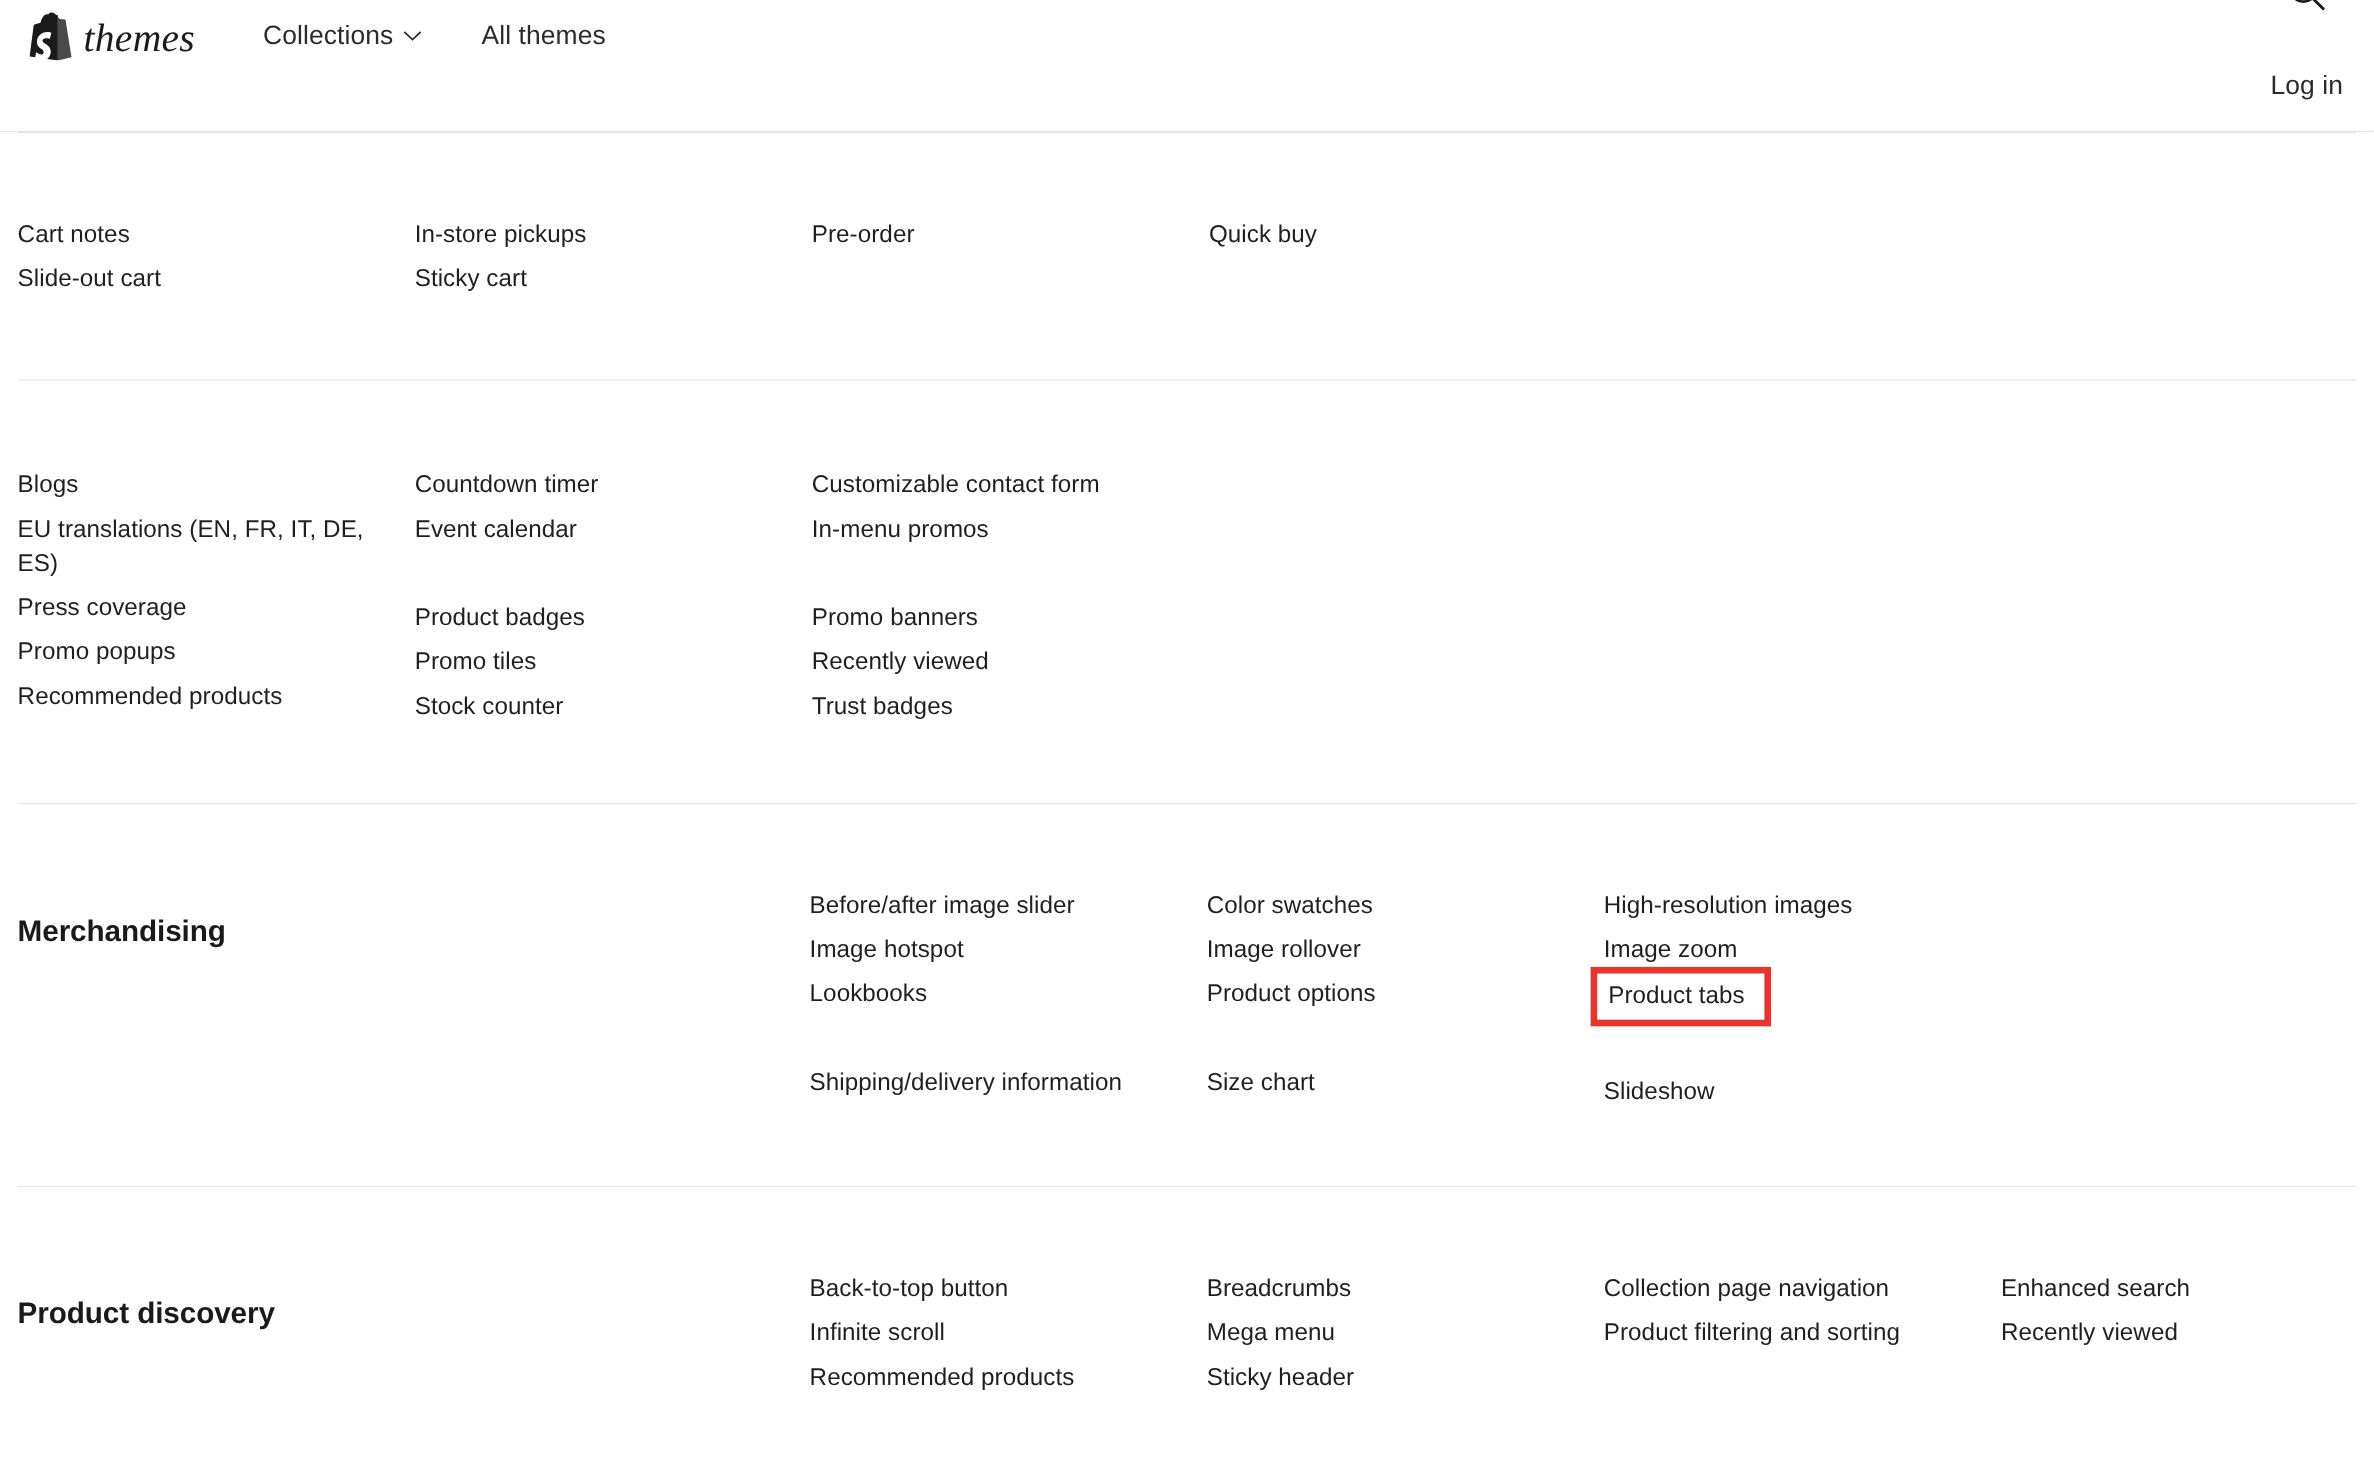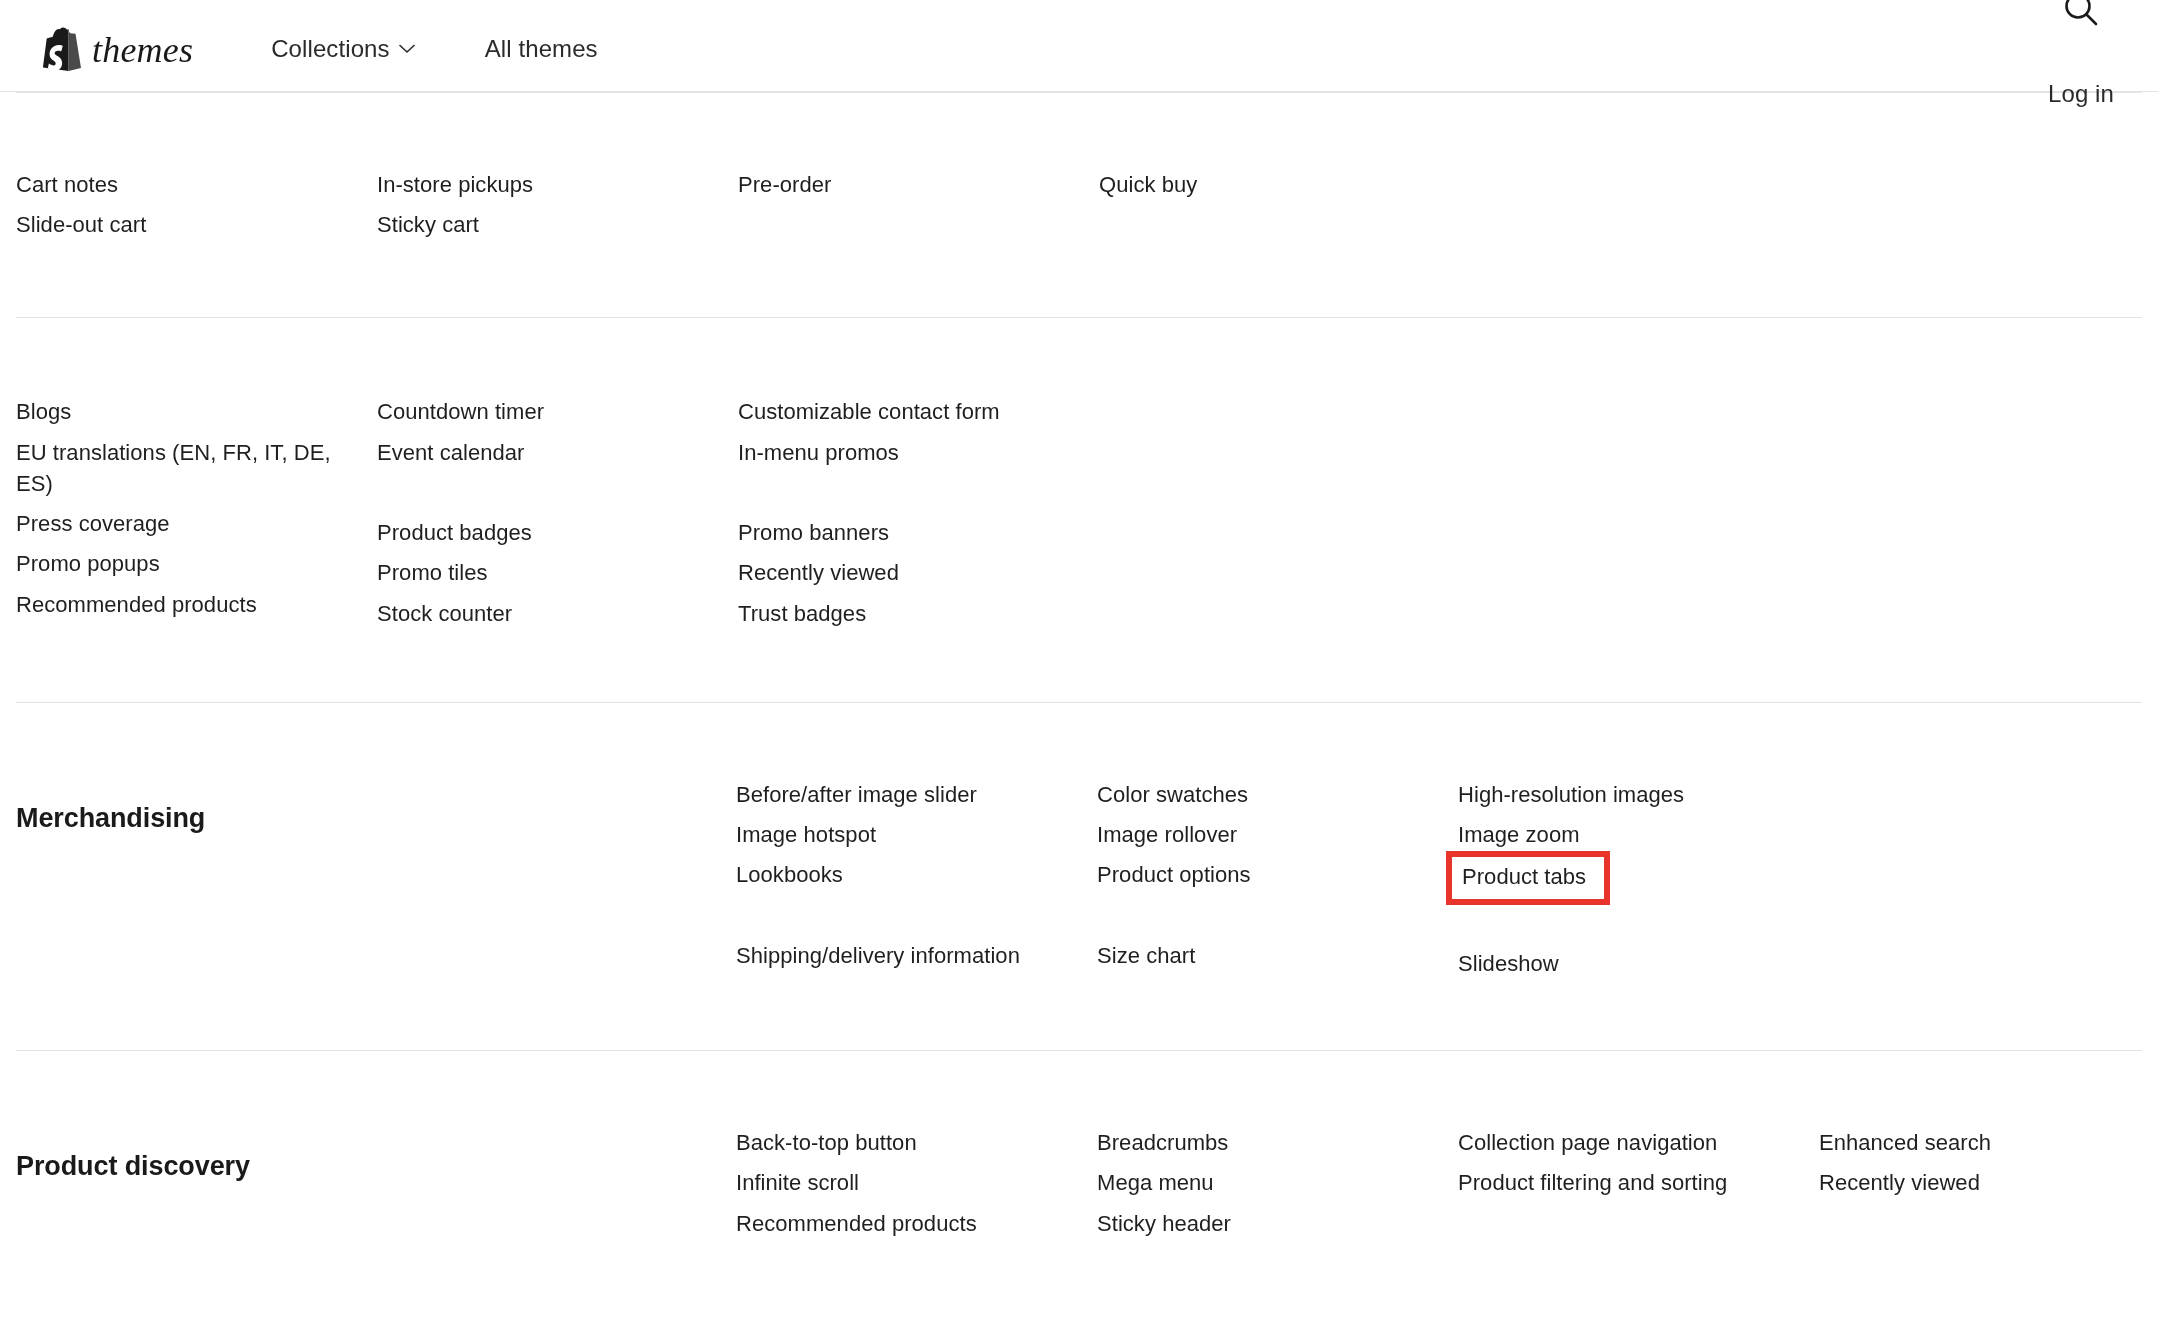--- a/index.html
+++ b/index.html
@@ -8,25 +8,25 @@
     width: 2158px; height: 1336px;
     background: #ffffff;
     font-family: "Liberation Sans", sans-serif;
     -webkit-font-smoothing: antialiased;
   }
   .page { position: relative; width: 2158px; height: 1336px; overflow: hidden; background:#fff; }
 
   
   .site-header {
     position: relative;
-    height: 92px;
+    height: 120px;
     border-bottom: 1px solid #e1e3e5;
     display: flex;
     align-items: flex-start;
-    padding: 16px;
+    padding: 0;
     justify-content: center;
   }
   .header-inner {
     display: flex;
     align-items: center;
     width: 100%;
     height: 66px;
     padding: 0 28px 0 26px;
   }
   .brand { display: flex; align-items: center; gap: 10px; margin-right: 62px; }
@@ -34,21 +34,21 @@
   .brand-word {
     font-family: "Liberation Serif", serif;
     font-style: italic;
     font-size: 36px;
     color: #1a1a1a;
     letter-spacing: 0.2px;
     line-height: 1;
     position: relative;
     top: 1px;
   }
-  .nav-links { display: flex; align-items: center; gap: 70px; margin-left: 16px; }
+  .nav-links { display: flex; align-items: center; gap: 55px; }
   .nav-link {
     font-size: 24px;
     color: #2b2b2b;
     display: flex;
     align-items: center;
     gap: 9px;
     cursor: pointer;
     letter-spacing: 0.1px;
   }
   .chev { display:block; width: 16px; height: 10px; }

